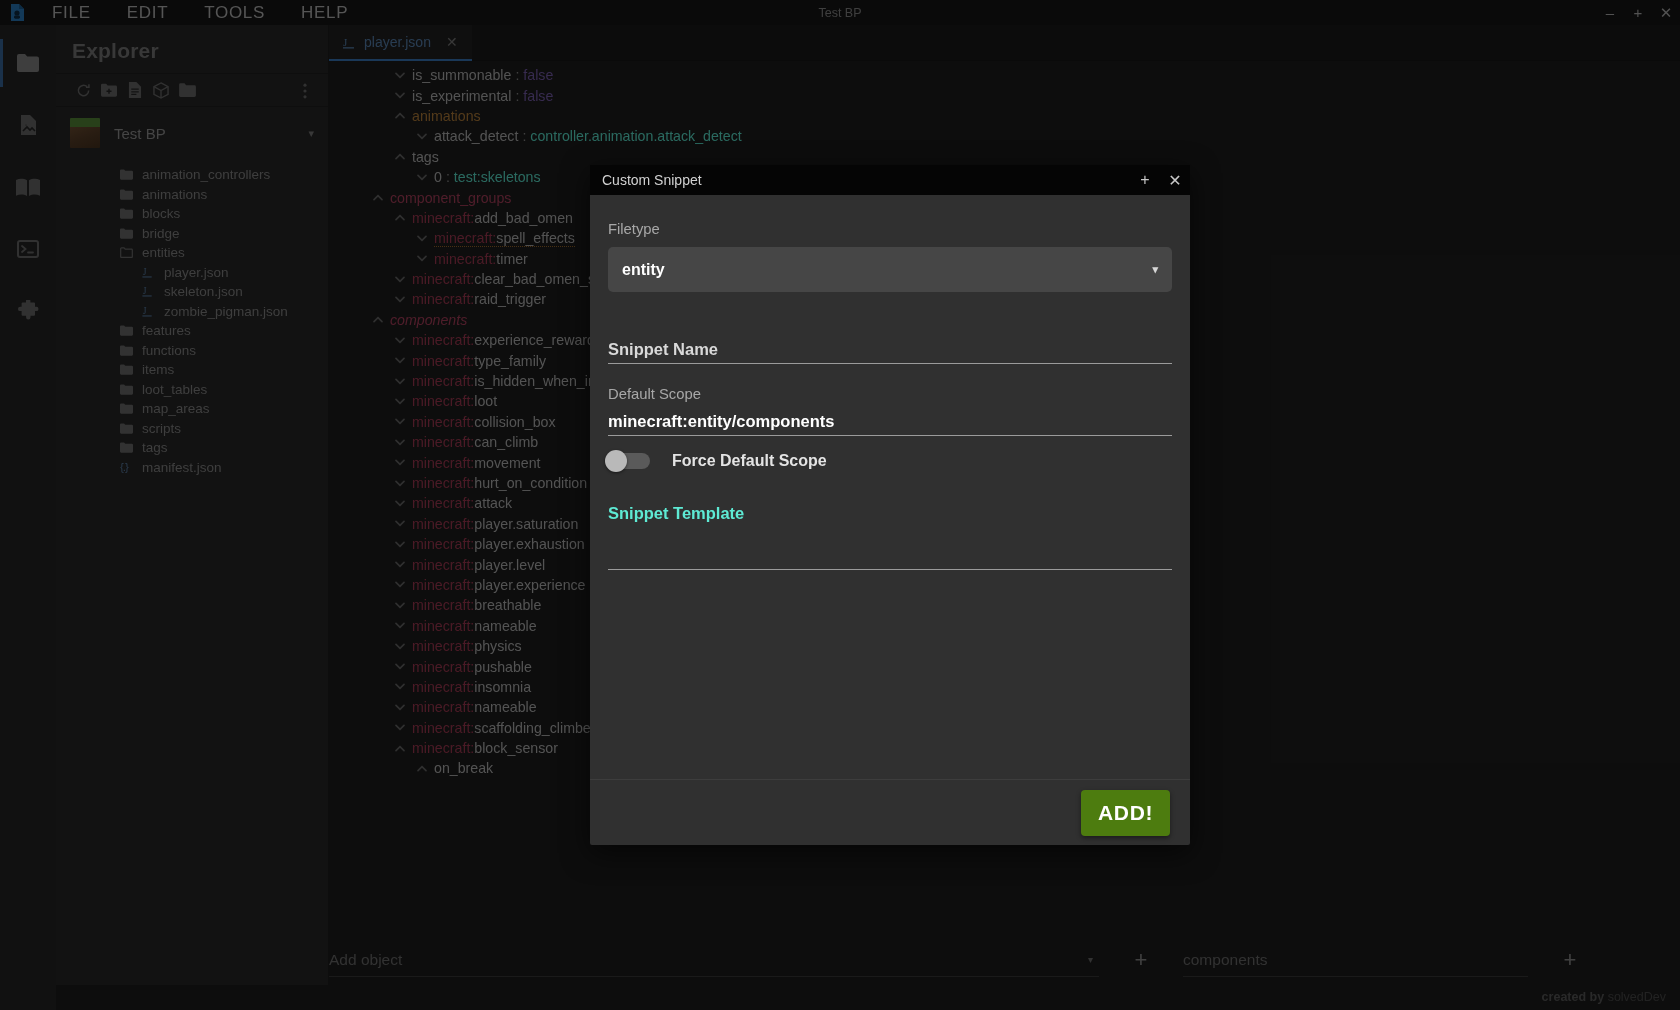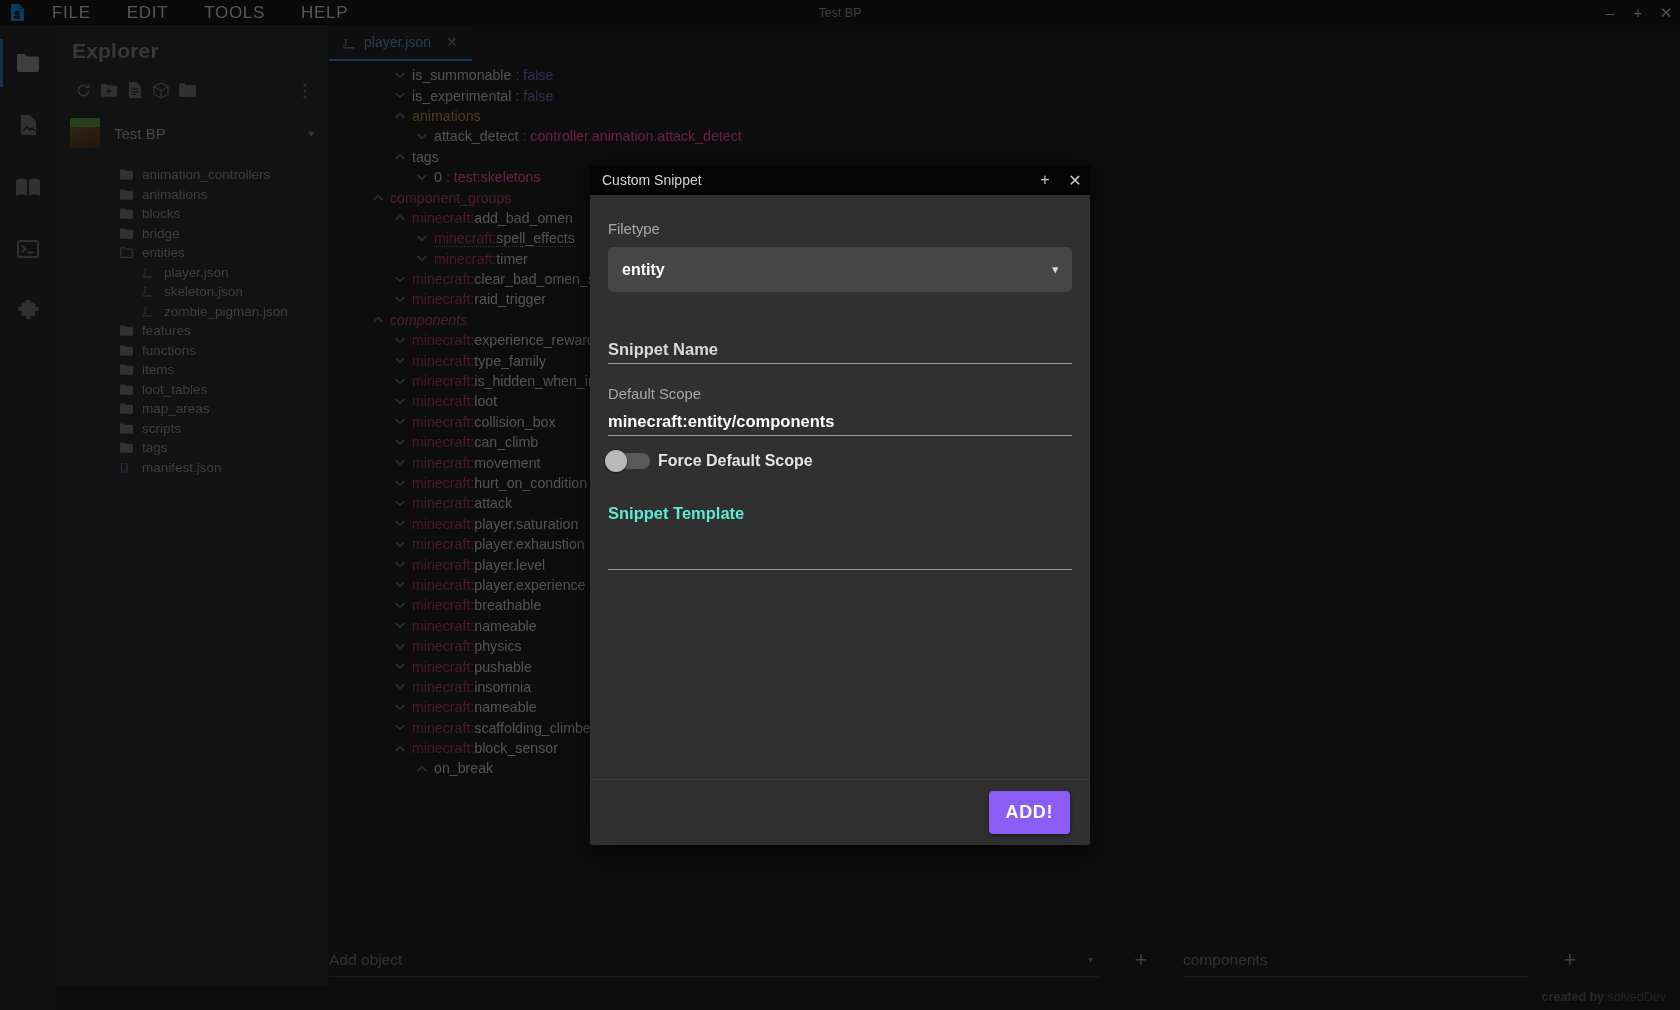--- a/index.html
+++ b/index.html
@@ -90,21 +90,21 @@
   
   .json{position:absolute;top:36px;left:0;right:0;bottom:60px;overflow:hidden;padding-top:4px;}
   .jrow{height:20.4px;display:flex;align-items:center;font-size:14.2px;white-space:nowrap;}
   .jrow .chev{width:14px;margin-right:5px;color:#6a6a6a;font-size:10px;display:flex;align-items:center;justify-content:center;}
   .k-plain{color:#b9b9b9;}
   .k-ns{color:#a63a54;}
   .k-obj{color:#b8813a;}
   .k-grp{color:#b0405e;}
   .k-grp.ital{font-style:italic;}
   .v-bool{color:#7a5fb0;}
-  .v-str{color:#ec4899;text-align:center;}
+  .v-str{color:#5eead4;text-align:center;}
   .colon{color:#8d8d8d;padding:0 4px;}
   .underdot{border-bottom:1px dotted #a06a2a;}
 
   
   .addbar{
     position:absolute;left:0;right:0;bottom:26px;height:48px;display:flex;align-items:center;
     padding:0 0 0 0;
   }
   .addfield{
     position:relative;display:flex;align-items:center;height:34px;
@@ -130,21 +130,21 @@
   .wm-text{
     position:absolute;left:740px;top:470px;z-index:9;color:rgba(255,255,255,.045);
     font-size:54px;letter-spacing:8px;font-weight:bold;pointer-events:none;white-space:nowrap;
   }
   .wm-text2{
     position:absolute;left:742px;top:540px;z-index:9;color:rgba(255,255,255,.035);
     font-size:20px;letter-spacing:9px;pointer-events:none;white-space:nowrap;
   }
 
   .modal{
-    position:absolute;left:590px;top:165px;width:500px;height:680px;
+    position:absolute;left:590px;top:165px;width:600px;height:680px;
     background:#303030;z-index:10;box-shadow:0 8px 28px rgba(0,0,0,.6);border-radius:2px;
     display:flex;flex-direction:column;
   }
   .modal-head{
     height:30px;background:#050505;display:flex;align-items:center;
     padding-left:12px;font-size:14px;color:#d2d2d2;
   }
   .modal-head .spacer{flex:1;}
   .mh-btn{width:30px;height:30px;display:flex;align-items:center;justify-content:center;color:#c7c7c7;font-size:16px;}
   .modal-body{flex:1;padding:26px 18px 0 18px;position:relative;overflow:hidden;}
@@ -155,37 +155,37 @@
   }
   .select .sp{flex:1;}
   .select .caret{color:#d7d7d7;font-size:11px;}
   .txtfield{
     border-bottom:1px solid #9b9b9b;height:34px;display:flex;align-items:flex-end;
     padding-bottom:4px;margin-bottom:16px;
   }
   .txtfield .lab{font-size:16.5px;color:#d9d9d9;font-weight:bold;}
   .txtfield .val{font-size:16.5px;color:#ffffff;font-weight:bold;}
   .sublabel{font-size:14.8px;color:#a8a8a8;}
-  .toggle-row{display:flex;align-items:center;gap:8px;margin:16px 0 34px 0;}
+  .toggle-row{display:flex;align-items:center;gap:22px;margin:16px 0 34px 0;}
   .toggle{
     width:42px;height:16px;border-radius:9px;background:#5a5a5a;position:relative;
   }
   .toggle .knob{
     position:absolute;left:-3px;top:-3px;width:22px;height:22px;border-radius:50%;
     background:#b9b9b9;box-shadow:0 1px 3px rgba(0,0,0,.5);
   }
   .toggle-label{font-size:16px;color:#e4e4e4;font-weight:bold;}
   .template-lab{font-size:16.5px;color:#5eead4;font-weight:bold;margin-bottom:46px;}
   .template-rule{border-bottom:1px solid #9b9b9b;height:1px;margin-bottom:10px;}
   .modal-foot{
     height:66px;border-top:1px solid #3d3d3d;display:flex;align-items:center;
     justify-content:flex-end;padding-right:20px;
   }
   .addbtn{
-    background:#8b5cf6;color:#fff;font-size:18px;font-weight:bold;letter-spacing:.6px;
+    background:#4d7c0f;color:#fff;font-size:21px;font-weight:bold;letter-spacing:.6px;
     padding:11px 17px;border-radius:4px;box-shadow:0 2px 5px rgba(0,0,0,.45);
   }
   svg{display:block;}
 </style>
 </head>
 <body>
 
 <div id="app">
 
   <div class="titlebar">

